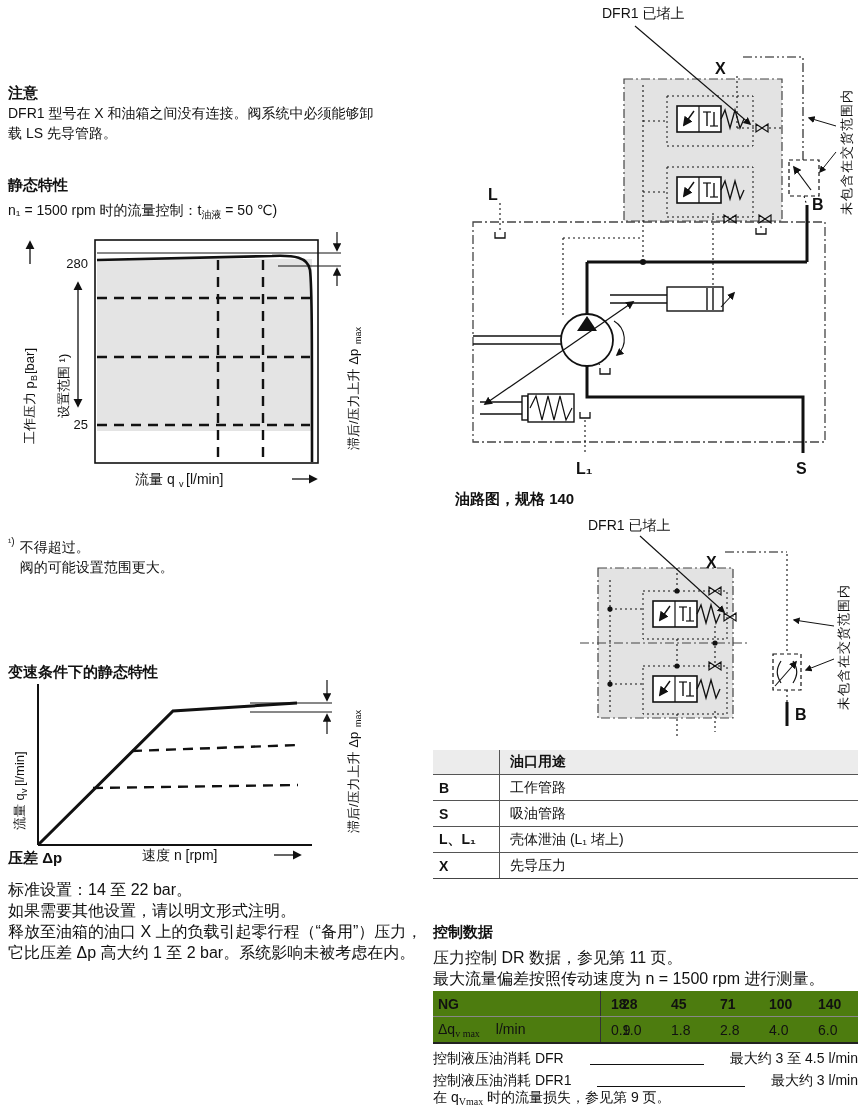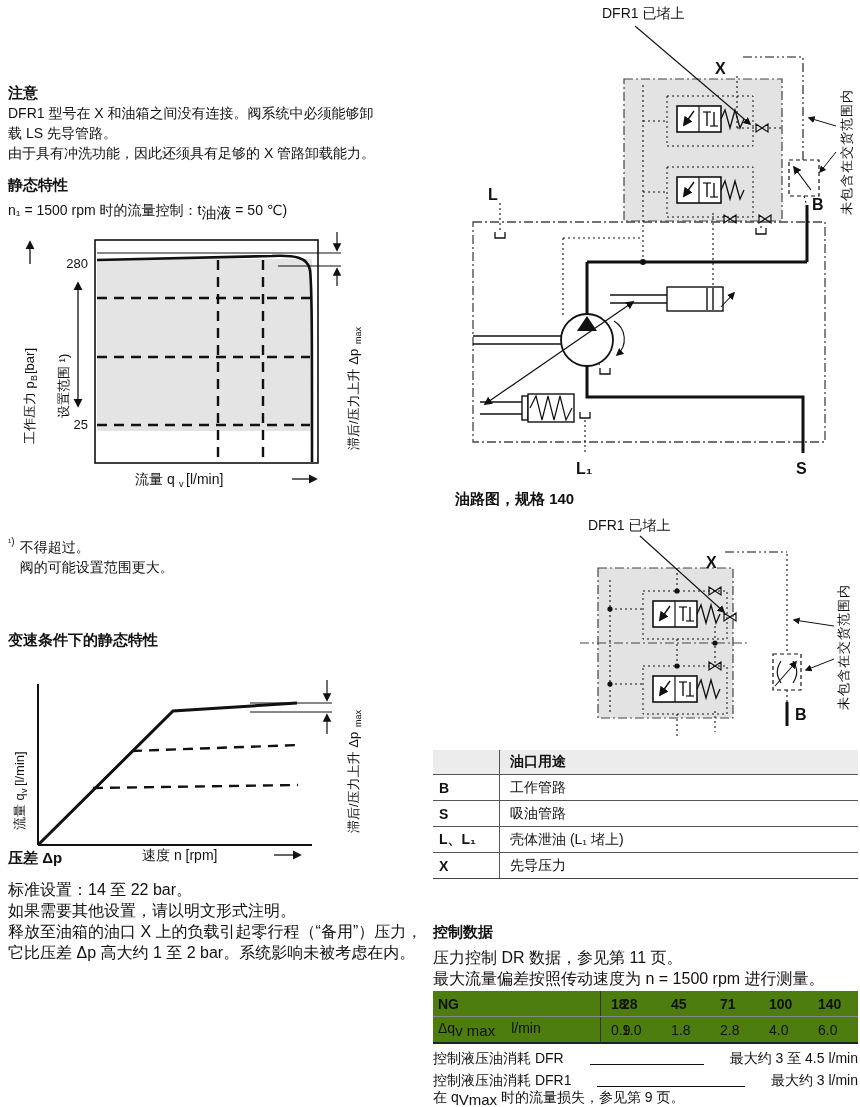--- a/index.html
+++ b/index.html
@@ -2,21 +2,21 @@
 <html><head>
 <meta charset="utf-8">
 <style>
   html,body{margin:0;padding:0;background:#fff;}
   body{width:860px;height:1107px;position:relative;overflow:hidden;
        font-family:"Liberation Sans","DejaVu Sans",sans-serif;color:#111;}
   .abs{position:absolute;}
   .h{font-size:15px;font-weight:bold;}
   .txt{font-size:14px;line-height:20px;}
   .txt21{font-size:16px;line-height:21px;}
-  sub.s{font-size:15px;vertical-align:-3px;}
+  sub.s{font-size:10px;vertical-align:-3px;font-family:Liberation Serif, serif;}
   svg text{fill:#111;}
   
   .fn{display:flex;}
   .fn-marker{font-size:10px;margin-right:5px;margin-top:-1px;}
   
   .pt{width:425px;font-size:14px;}
   .pt-row{display:grid;grid-template-columns:66px 1fr;align-items:center;height:25px;border-bottom:1px solid #555;}
   .pt-head{background:#ececec;height:24px;font-weight:bold;}
   .pt-row>div:first-child{padding-left:6px;font-weight:bold;}
   .pt-row>div:last-child{border-left:1px solid #555;padding-left:10px;height:100%;display:flex;align-items:center;}
@@ -33,21 +33,20 @@
   .cons-row{display:flex;align-items:flex-end;width:425px;height:22px;font-size:14px;white-space:nowrap;gap:21px;}
   .cons-fill{flex:1;border-bottom:1.5px solid #111;margin:0 5px 3px 5px;}
 </style>
 </head>
 <body>
 
 <div class="abs" style="left:8px;top:84px;">
   <div class="h">注意</div>
   <div class="txt">DFR1 型号在 X 和油箱之间没有连接。阀系统中必须能够卸</div>
   <div class="txt">载 LS 先导管路。</div>
-  <div class="txt">由于具有冲洗功能，因此还须具有足够的 X 管路卸载能力。</div>
 </div>
 
 <div class="abs h" style="left:8px;top:176px;">静态特性</div>
 
 <div class="abs txt" style="left:8px;top:200px;">
   <span>n₁ = 1500 rpm 时的流量控制：t</span><sub class="s">油液</sub><span> = 50 ℃)</span>
 </div>
 
 <svg class="abs" style="left:0;top:226px;" width="430" height="278" viewBox="0 0 430 278">
   <defs>
@@ -102,21 +101,21 @@
 </svg>
 
 <div class="abs fn" style="left:8px;top:537px;">
   <div class="fn-marker">¹)</div>
   <div>
     <div class="txt">不得超过。</div>
     <div class="txt">阀的可能设置范围更大。</div>
   </div>
 </div>
 
-<div class="abs h" style="left:8px;top:631px;">变速条件下的静态特性</div>
+<div class="abs h" style="left:8px;top:663px;">变速条件下的静态特性</div>
 
 <svg class="abs" style="left:0;top:668px;" width="430" height="204" viewBox="0 0 430 204">
   <defs>
     <marker id="a2" viewBox="0 0 10 10" refX="8" refY="5" markerWidth="7" markerHeight="7" orient="auto-start-reverse">
       <path d="M0,0 L10,5 L0,10 Z" fill="#111"></path>
     </marker>
   </defs>
 
   <line x1="38" y1="16" x2="38" y2="177" stroke="#111" stroke-width="2"></line>
   <line x1="38" y1="177" x2="312" y2="177" stroke="#111" stroke-width="2"></line>

